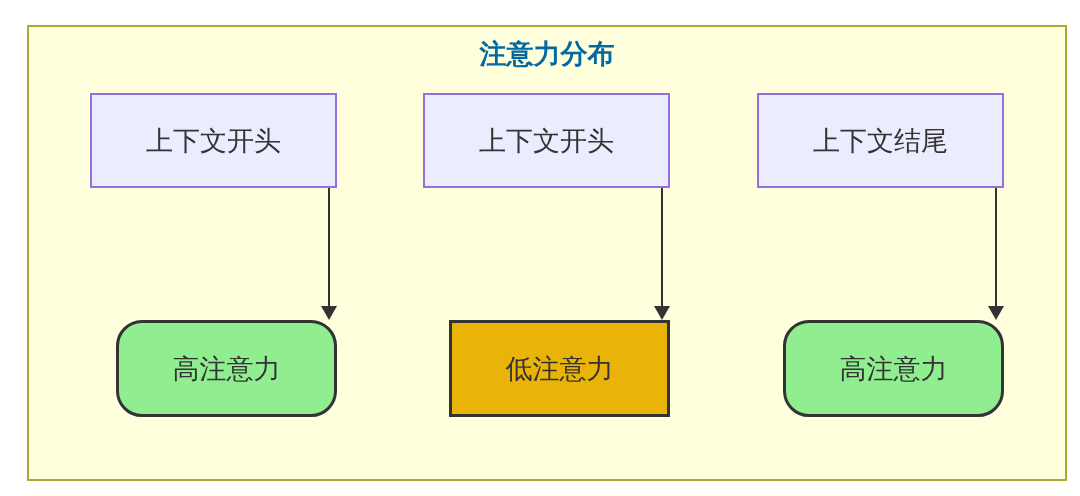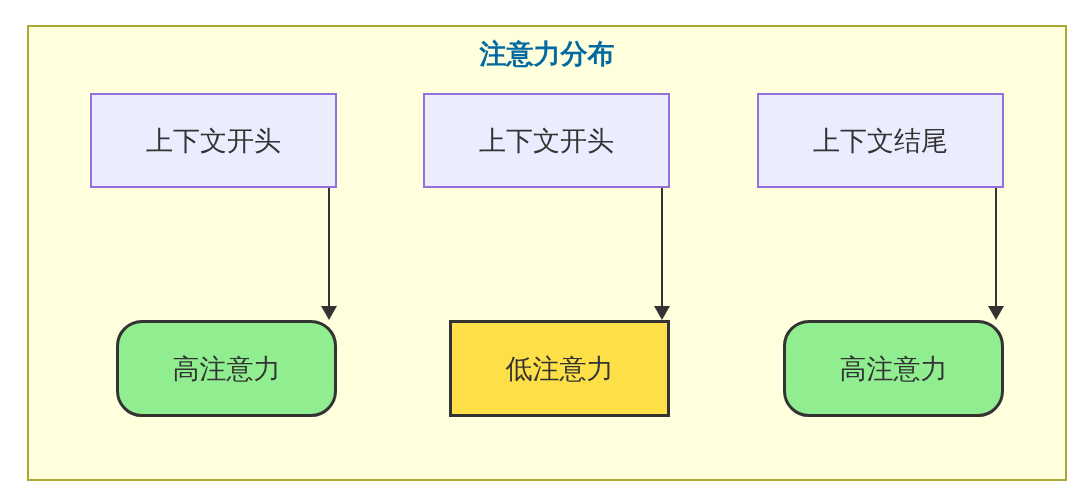--- a/index.html
+++ b/index.html
@@ -49,21 +49,21 @@
     height: 95px;
     background: #ececff;
     border: 2px solid #9370db;
   }
   .target {
     width: 221px;
     height: 97px;
     border: 3px solid #333333;
   }
   .target.high { background: #90ee90; border-radius: 26px; }
-  .target.low  { background: #fde047; }
+  .target.low  { background: #eab308; }
   .arrow {
     height: 132px;
     display: flex;
     flex-direction: column;
     align-items: center;
   }
   .arrow-line {
     width: 2px;
     flex: 1;
     background: #333333;

